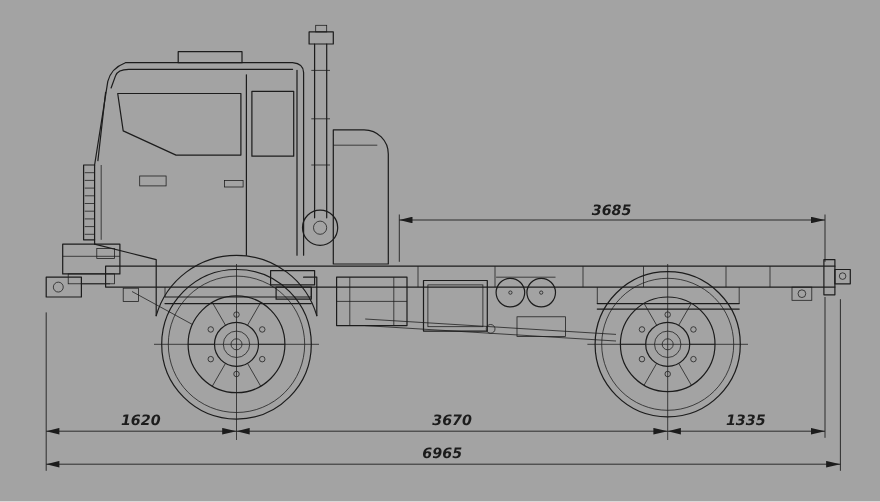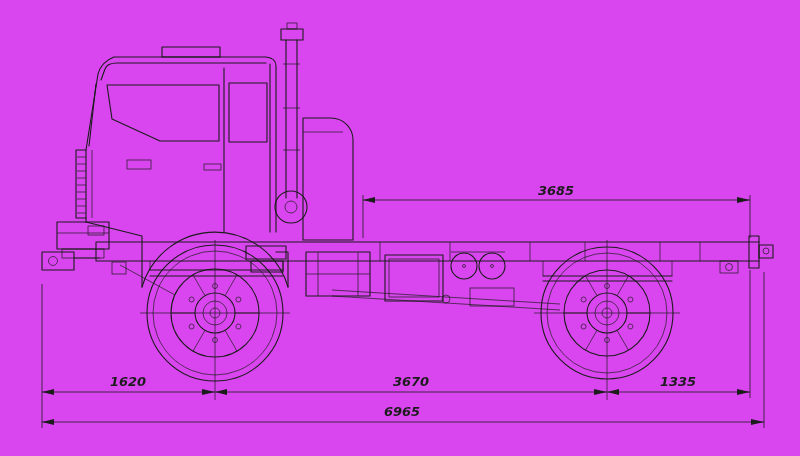--- a/index.html
+++ b/index.html
@@ -4,21 +4,21 @@
 <style>
   html, body {
     margin: 0;
     padding: 0;
     background: #ffffff;
   }
   .canvas {
     position: relative;
     width: 800px;
     height: 456px;
-    background: #d946ef;
+    background: #a3a3a3;
     overflow: hidden;
     font-family: "DejaVu Sans", sans-serif;
   }
   svg { display: block; }
   .ln  { fill: none; stroke: #1c1c1c; stroke-width: 1.1; stroke-linecap: round; stroke-linejoin: round; }
   .thin{ fill: none; stroke: #1c1c1c; stroke-width: 0.7; }
   .dim { fill: none; stroke: #1c1c1c; stroke-width: 0.8; }
   .dim-text {
     font-family: "DejaVu Sans", sans-serif;
     font-style: italic;

